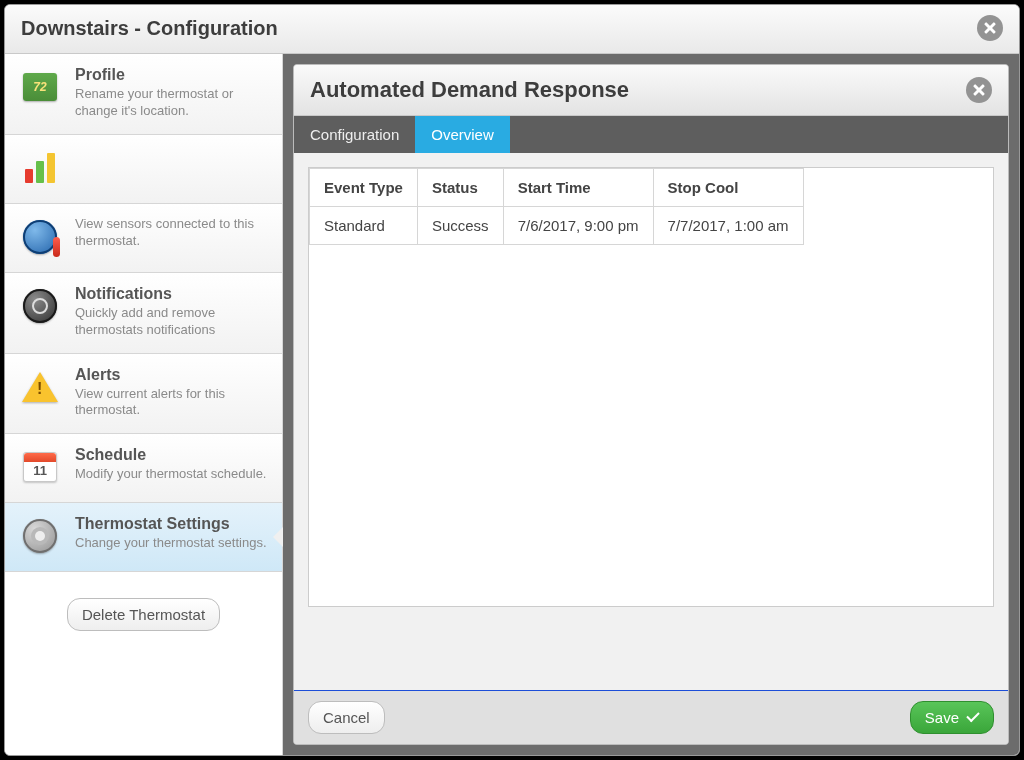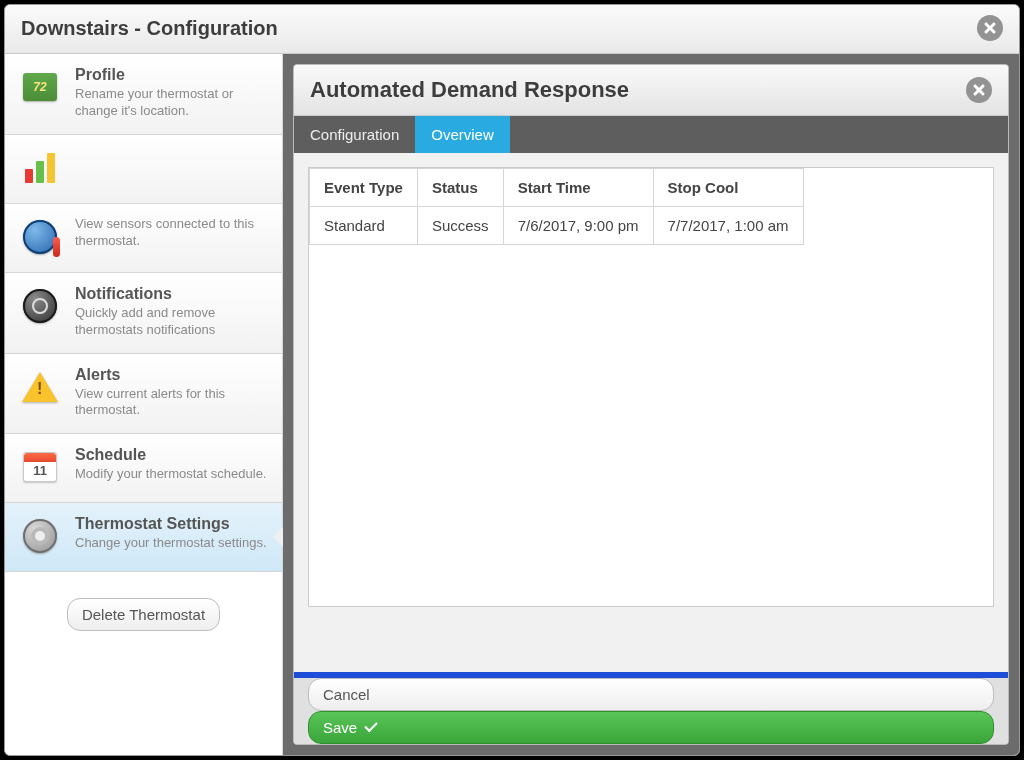--- a/index.html
+++ b/index.html
@@ -196,25 +196,24 @@
     font-size: 15px;
     color: #444;
     white-space: nowrap;
   }
   th {
     background: #fff;
     font-weight: bold;
   }
   .panel-footer {
     background: #e0e0e0;
-    border-top: 6px solid #1d4ed8;
-    padding: 0 14px;
+    border-top: 1px solid #1d4ed8;
+    padding: 10px 14px;
     display: flex;
     justify-content: space-between;
-    flex-direction: column;
   }
   .check-mark {
     display: inline-block;
     width: 12px; height: 7px;
     border-left: 2.5px solid #fff;
     border-bottom: 2.5px solid #fff;
     transform: rotate(-45deg);
     margin-left: 2px;
     position: relative;
     top: -2px;

